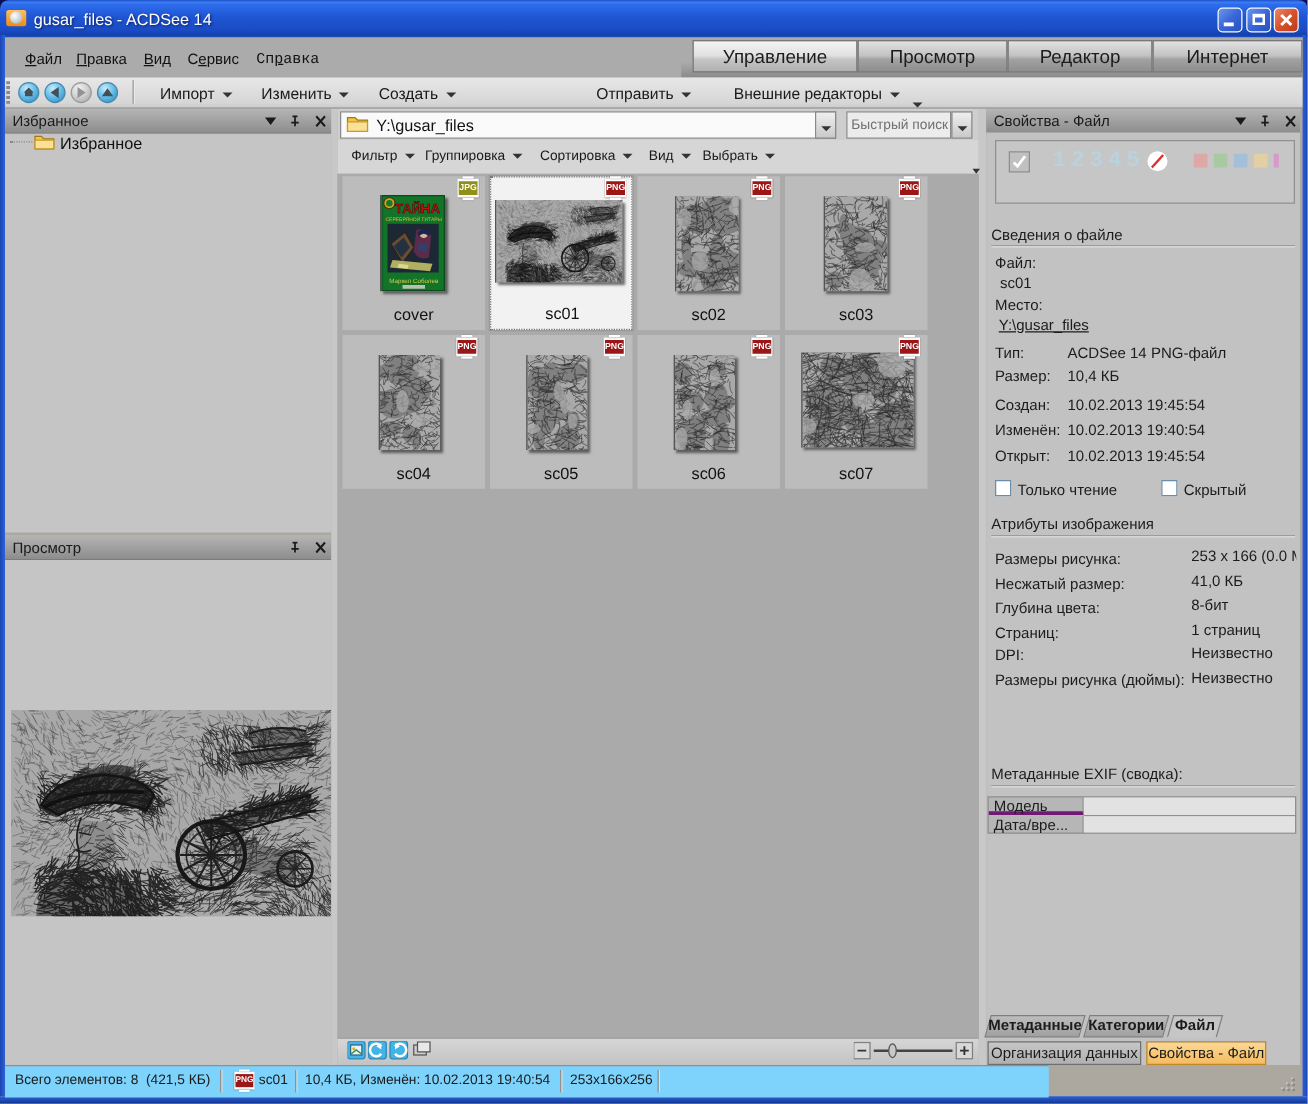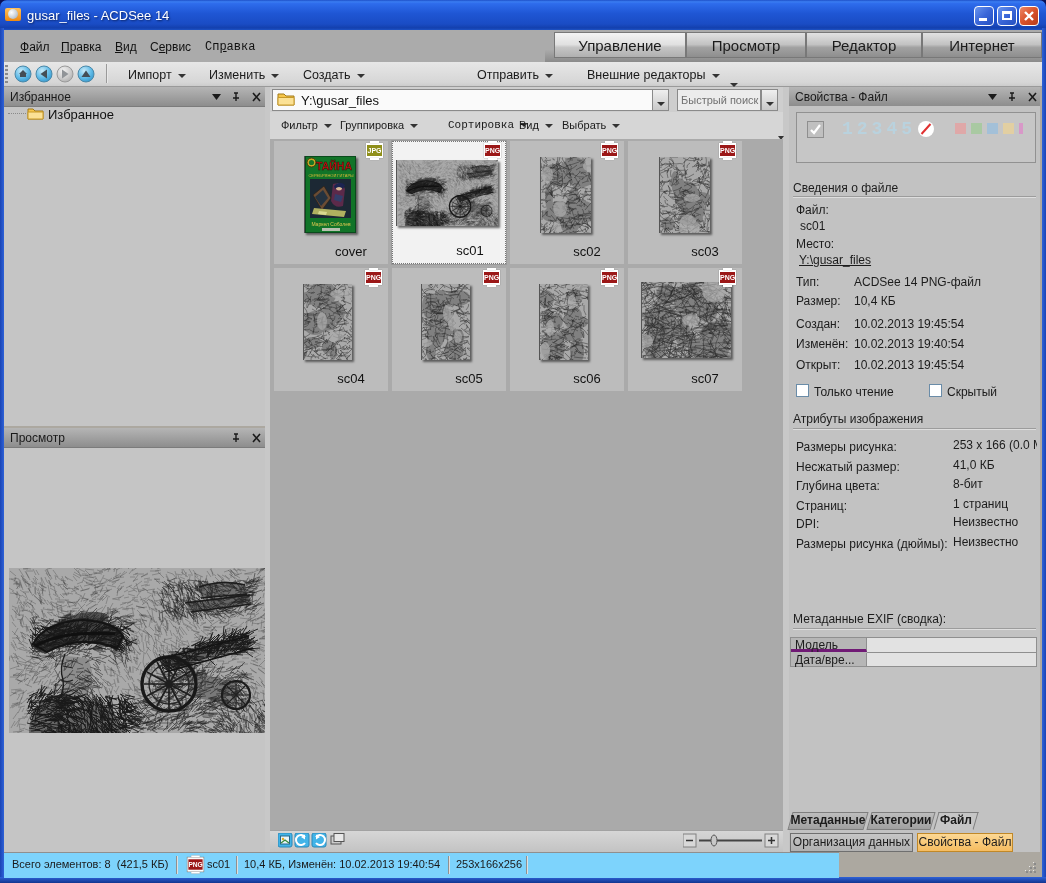--- a/index.html
+++ b/index.html
@@ -37,21 +37,21 @@
   .addr{position:absolute;left:272px;top:89px;width:397px;height:22px;background:#fafafa;border:1px solid #8a8a8a;box-sizing:border-box;}
   .qsearch{position:absolute;left:677px;top:89px;width:84px;height:22px;background:#ececec;border:1px solid #8a8a8a;box-sizing:border-box;color:#707070;font-size:11px;line-height:20px;padding-left:3px;white-space:nowrap;overflow:hidden;}
   .dropbtn{position:absolute;width:17px;height:22px;background:linear-gradient(#efefef,#c9c9c9);border:1px solid #8a8a8a;box-sizing:border-box;text-align:center;}
   
   .filterbar{position:absolute;left:270px;top:112px;width:513px;height:27px;background:#d6d6d6;border-bottom:1px solid #b0b0b0;}
   .fitem{position:absolute;top:119px;font-size:11px;color:#1a1a1a;}
   
   .thumbpane{position:absolute;left:270px;top:139px;width:513px;height:691px;background:#aaaaaa;}
   .cell{position:absolute;width:114px;height:123px;background:#bcbcbc;}
   .cell.sel{background:#f2f2f2;outline:1px solid #999;border:1px dotted #777;box-sizing:border-box;}
-  .clabel{position:absolute;left:0;width:114px;bottom:5px;text-align:center;font-size:13px;color:#111;margin-left:20px;}
+  .clabel{position:absolute;left:0;width:114px;bottom:5px;text-align:center;font-size:13px;color:#111;}
   .timg{position:absolute;background:#9a9a9a;box-shadow:2px 2px 2px rgba(60,60,60,.75);border-left:1px solid #555;overflow:hidden;}
   .badge{position:absolute;width:17px;height:15px;background:#fff;box-shadow:0 0 1px #777;}
   .badge::before{content:"";position:absolute;left:4px;top:-2px;width:9px;height:2px;background:#fff;box-shadow:0 0 1px #777;}
   .badge::after{content:"";position:absolute;left:4px;bottom:-2px;width:9px;height:2px;background:#fff;box-shadow:0 0 1px #777;}
   .badge .inner{position:absolute;left:1px;top:2px;width:15px;height:11px;color:#fff;font-size:7px;font-weight:bold;text-align:center;line-height:11px;letter-spacing:0;}
   .png .inner{background:#9b1717;}
   .jpg .inner{background:#8f8f1a;}
   
   .cbottom{position:absolute;left:270px;top:830px;width:513px;height:22px;background:linear-gradient(#d6d6d6,#c2c2c2);border-top:1px solid #a2a2a2;}
   
@@ -196,21 +196,21 @@
     <path d="M1 2 L7 2 L9 4 L17 4 L17 13 L1 13 Z" fill="#f6c64a" stroke="#a07818"></path>
     <path d="M1 5.5 L17 5.5 L17 13 L1 13 Z" fill="#fbe195" stroke="#c89a28"></path>
   </svg>
   <div class="abs" style="left:301px;top:93px;font-size:13px;color:#111;">Y:\gusar_files</div>
   <div class="dropbtn" style="left:652px;top:89px;"><span class="darr" style="margin:9px 0 0 0;"></span></div>
   <div class="qsearch">Быстрый поиск</div>
   <div class="dropbtn" style="left:761px;top:89px;"><span class="darr" style="margin:9px 0 0 0;"></span></div>
   <div class="filterbar"></div>
   <div class="fitem" style="left:281px;">Фильтр<span class="darr"></span></div>
   <div class="fitem" style="left:340px;">Группировка<span class="darr"></span></div>
-  <div class="fitem" style="left:448px;font-family:Liberation Mono, monospace;">Сортировка<span class="darr"></span></div>
+  <div class="fitem" style="left:432px;">Сортировка<span class="darr"></span></div>
   <div class="fitem" style="left:519px;">Вид<span class="darr"></span></div>
   <div class="fitem" style="left:562px;">Выбрать<span class="darr"></span></div>
   <div class="abs" style="left:778px;top:128px;"><span class="darr" style="margin:0;border-left-width:3.5px;border-right-width:3.5px;border-top-width:4px;"></span></div>
 
   <div class="thumbpane"></div>
   <div class="cell" style="left:274px;top:141px;">
       <div class="clabel">cover</div>
     </div>
   <div class="cell sel" style="left:392px;top:141px;">
       <div class="clabel">sc01</div>

